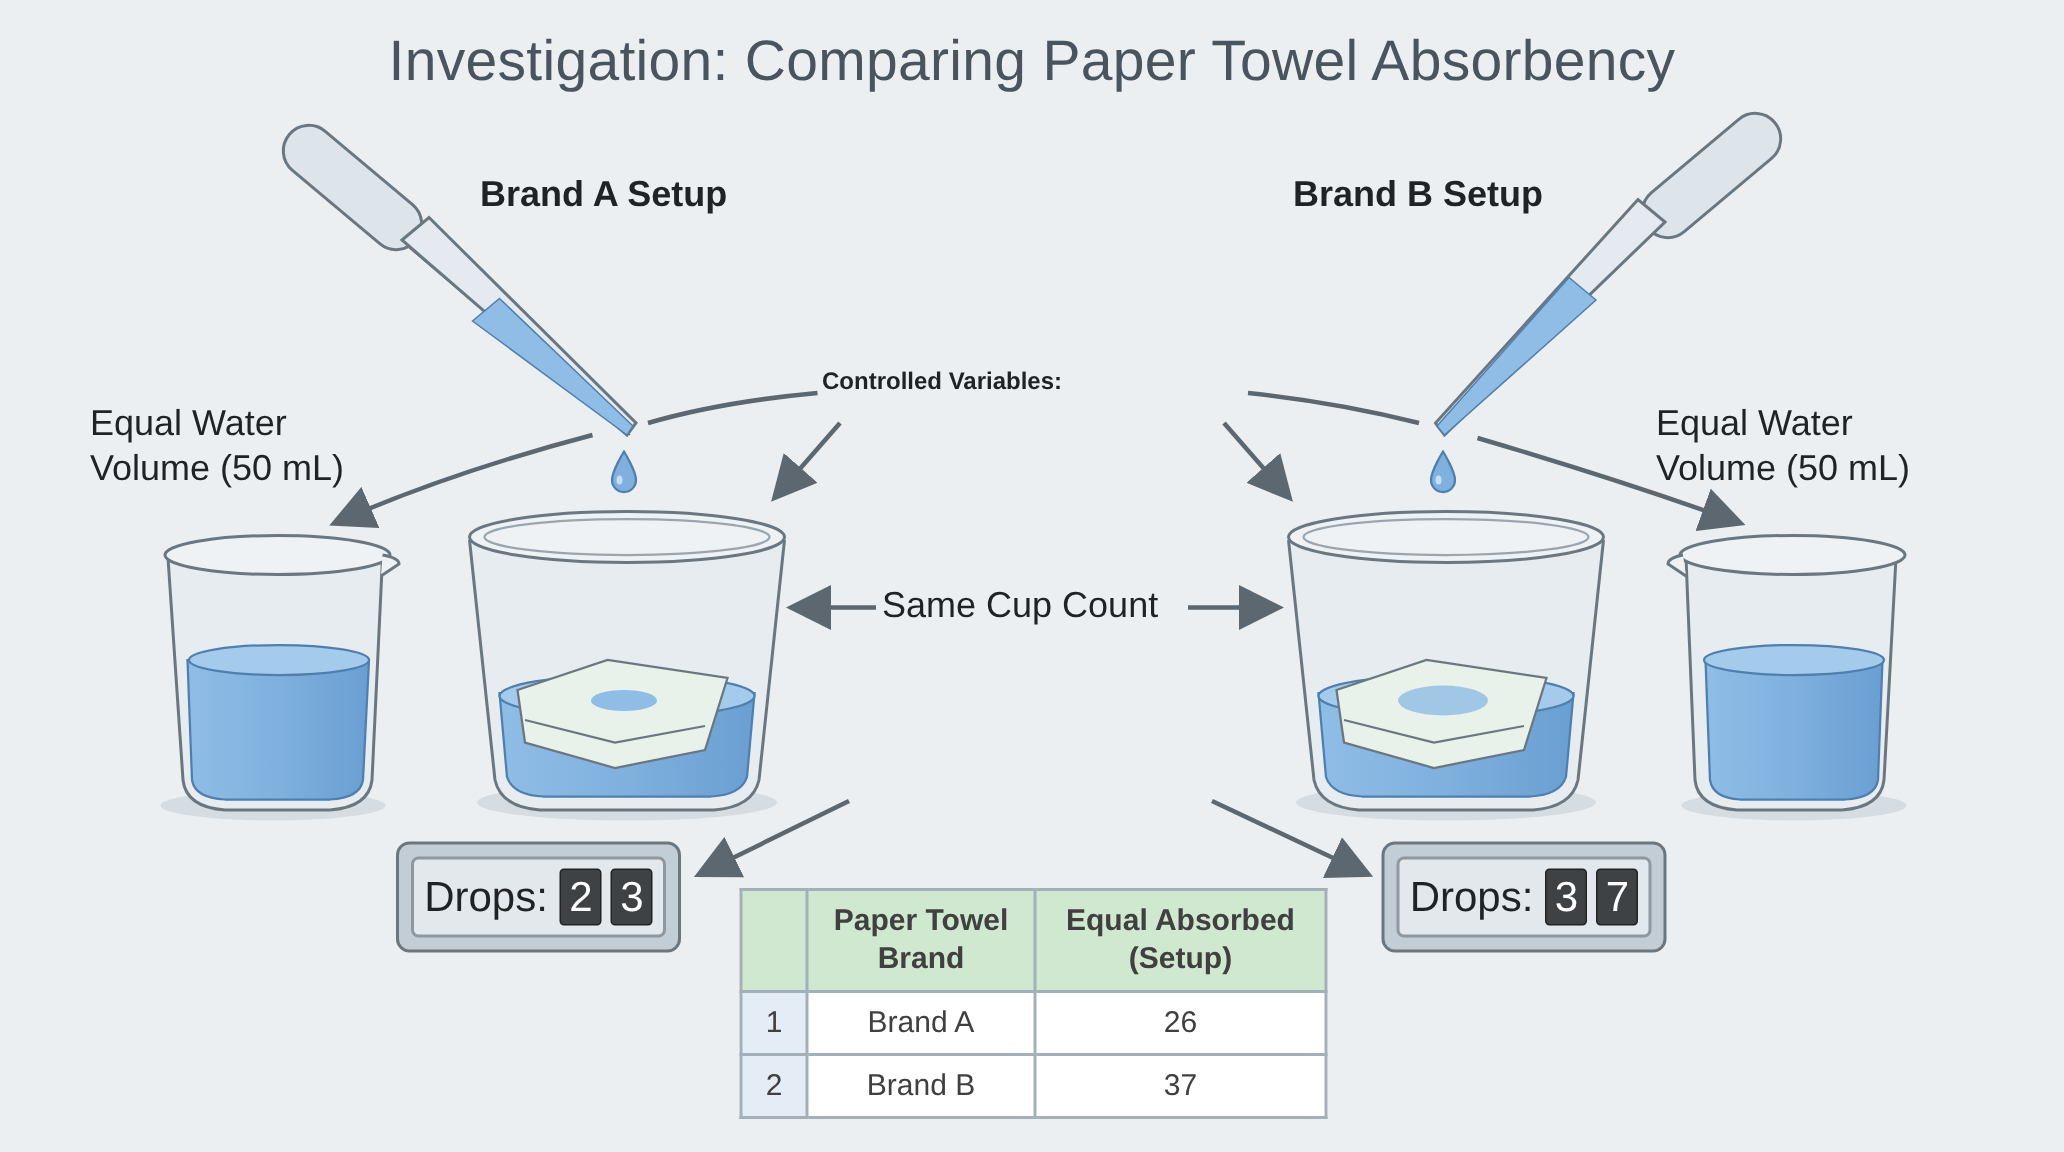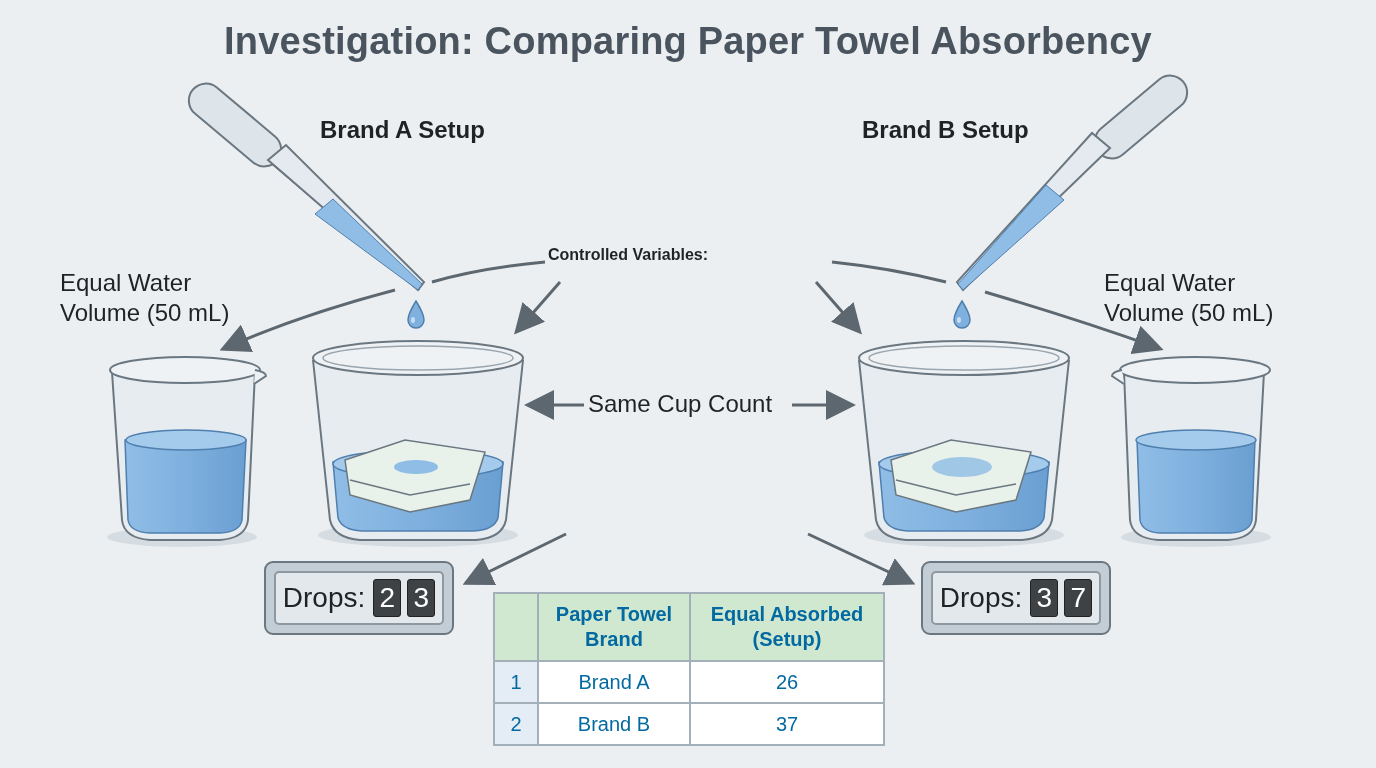--- a/index.html
+++ b/index.html
@@ -4,21 +4,21 @@
 <style>
   html, body { margin:0; padding:0; }
   body {
     width:1376px; height:768px; overflow:hidden;
     background:#eceff1;
     font-family:"Liberation Sans", sans-serif;
     position:relative;
   }
   .title {
     position:absolute; left:0; top:20px; width:1376px; text-align:center;
-    font-size:38px; font-weight:bold; color:#4a545e; letter-spacing:0.2px;
+    font-size:38px; font-weight:normal; color:#4a545e; letter-spacing:0.2px;
   }
   .lbl { position:absolute; color:#1f2326; }
   .bold { font-weight:bold; }
   svg.scene { position:absolute; left:0; top:0; }
   .counter {
     position:absolute; width:186px; height:70px;
     background:#c3cdd5; border:2px solid #6b7780; border-radius:9px;
     box-sizing:border-box;
   }
   .counter .inner {
@@ -28,21 +28,21 @@
   }
   .counter .txt { font-size:28px; color:#1f2326; margin-right:2px; }
   .digit {
     width:26px; height:36px; background:#3e4245; color:#fff;
     border:1px solid #222; border-radius:3px;
     font-size:28px; display:flex; align-items:center; justify-content:center;
   }
   table.results {
     position:absolute; left:493px; top:592px;
     border-collapse:collapse; background:#fff;
-    font-size:20px; color:#0369a1;
+    font-size:20px; color:#404040;
   }
   table.results th, table.results td {
     border:2px solid #a3b0ba; text-align:center;
   }
   table.results th {
     background:#cfe8cf; font-weight:bold; height:64px; line-height:25px;
   }
   table.results td { height:38px; }
   table.results .idx { width:40px; background:#e4ecf5; }
   table.results th.idx { background:#cfe8cf; }

